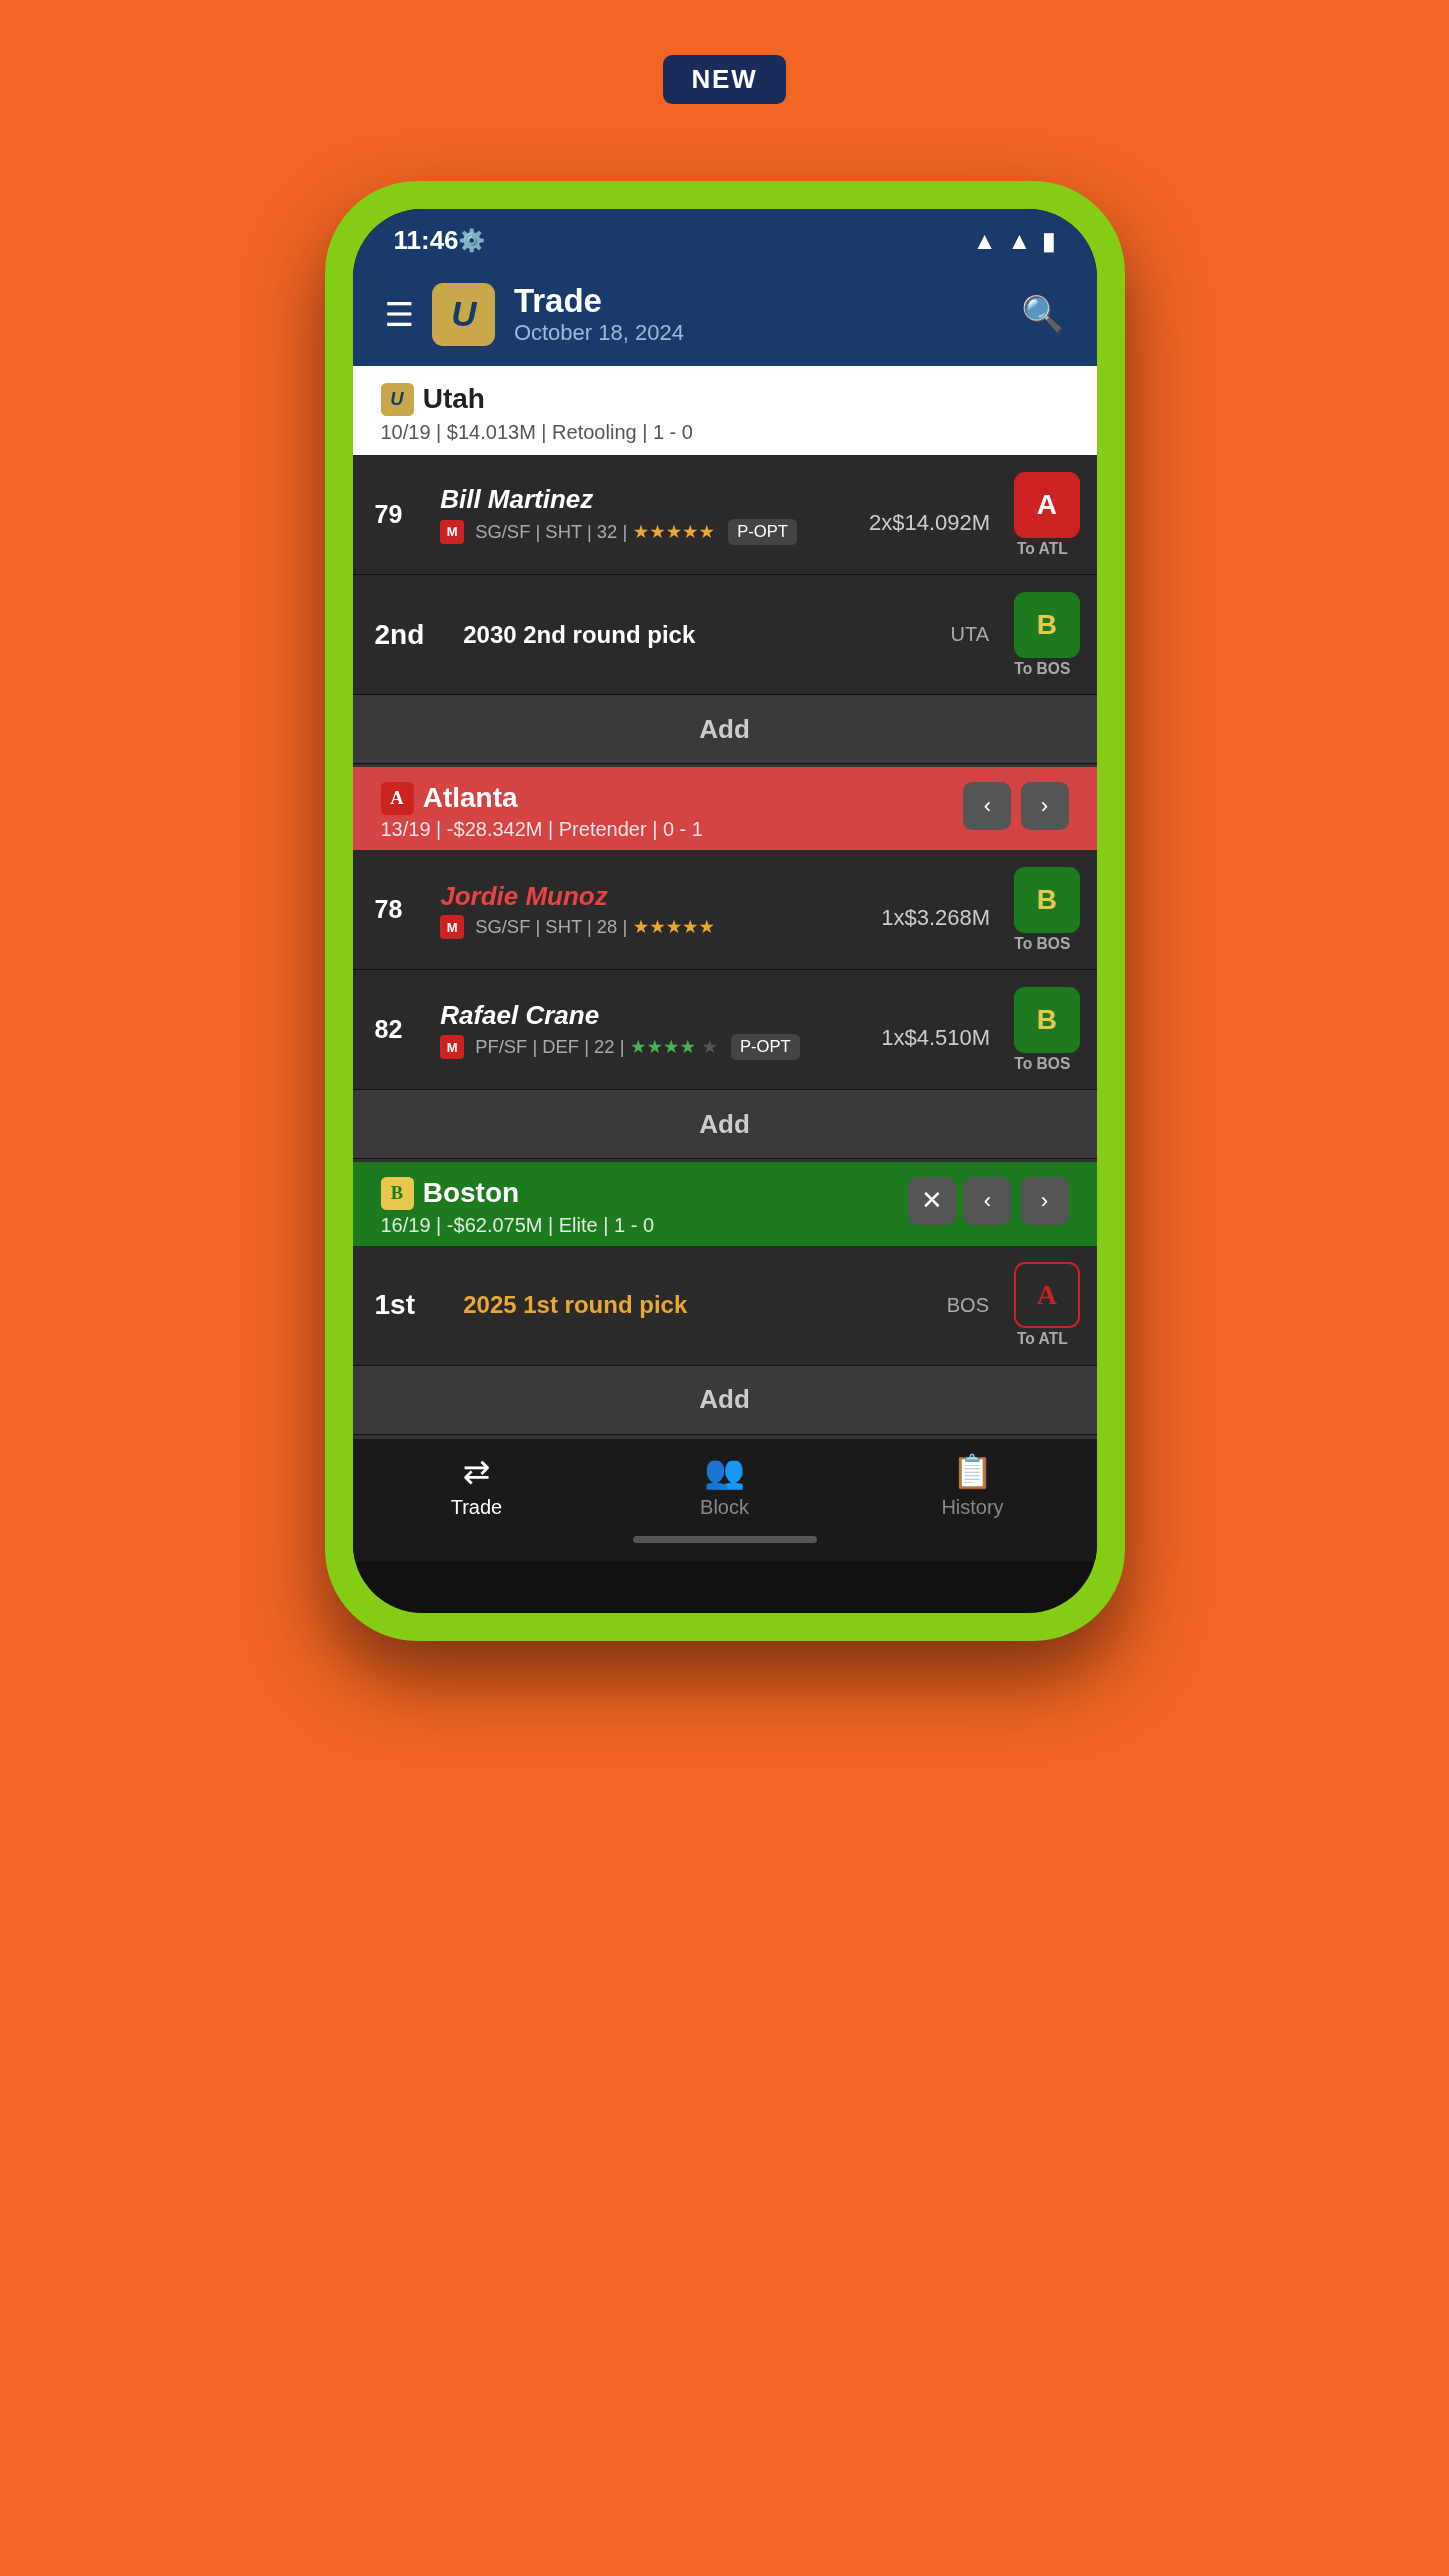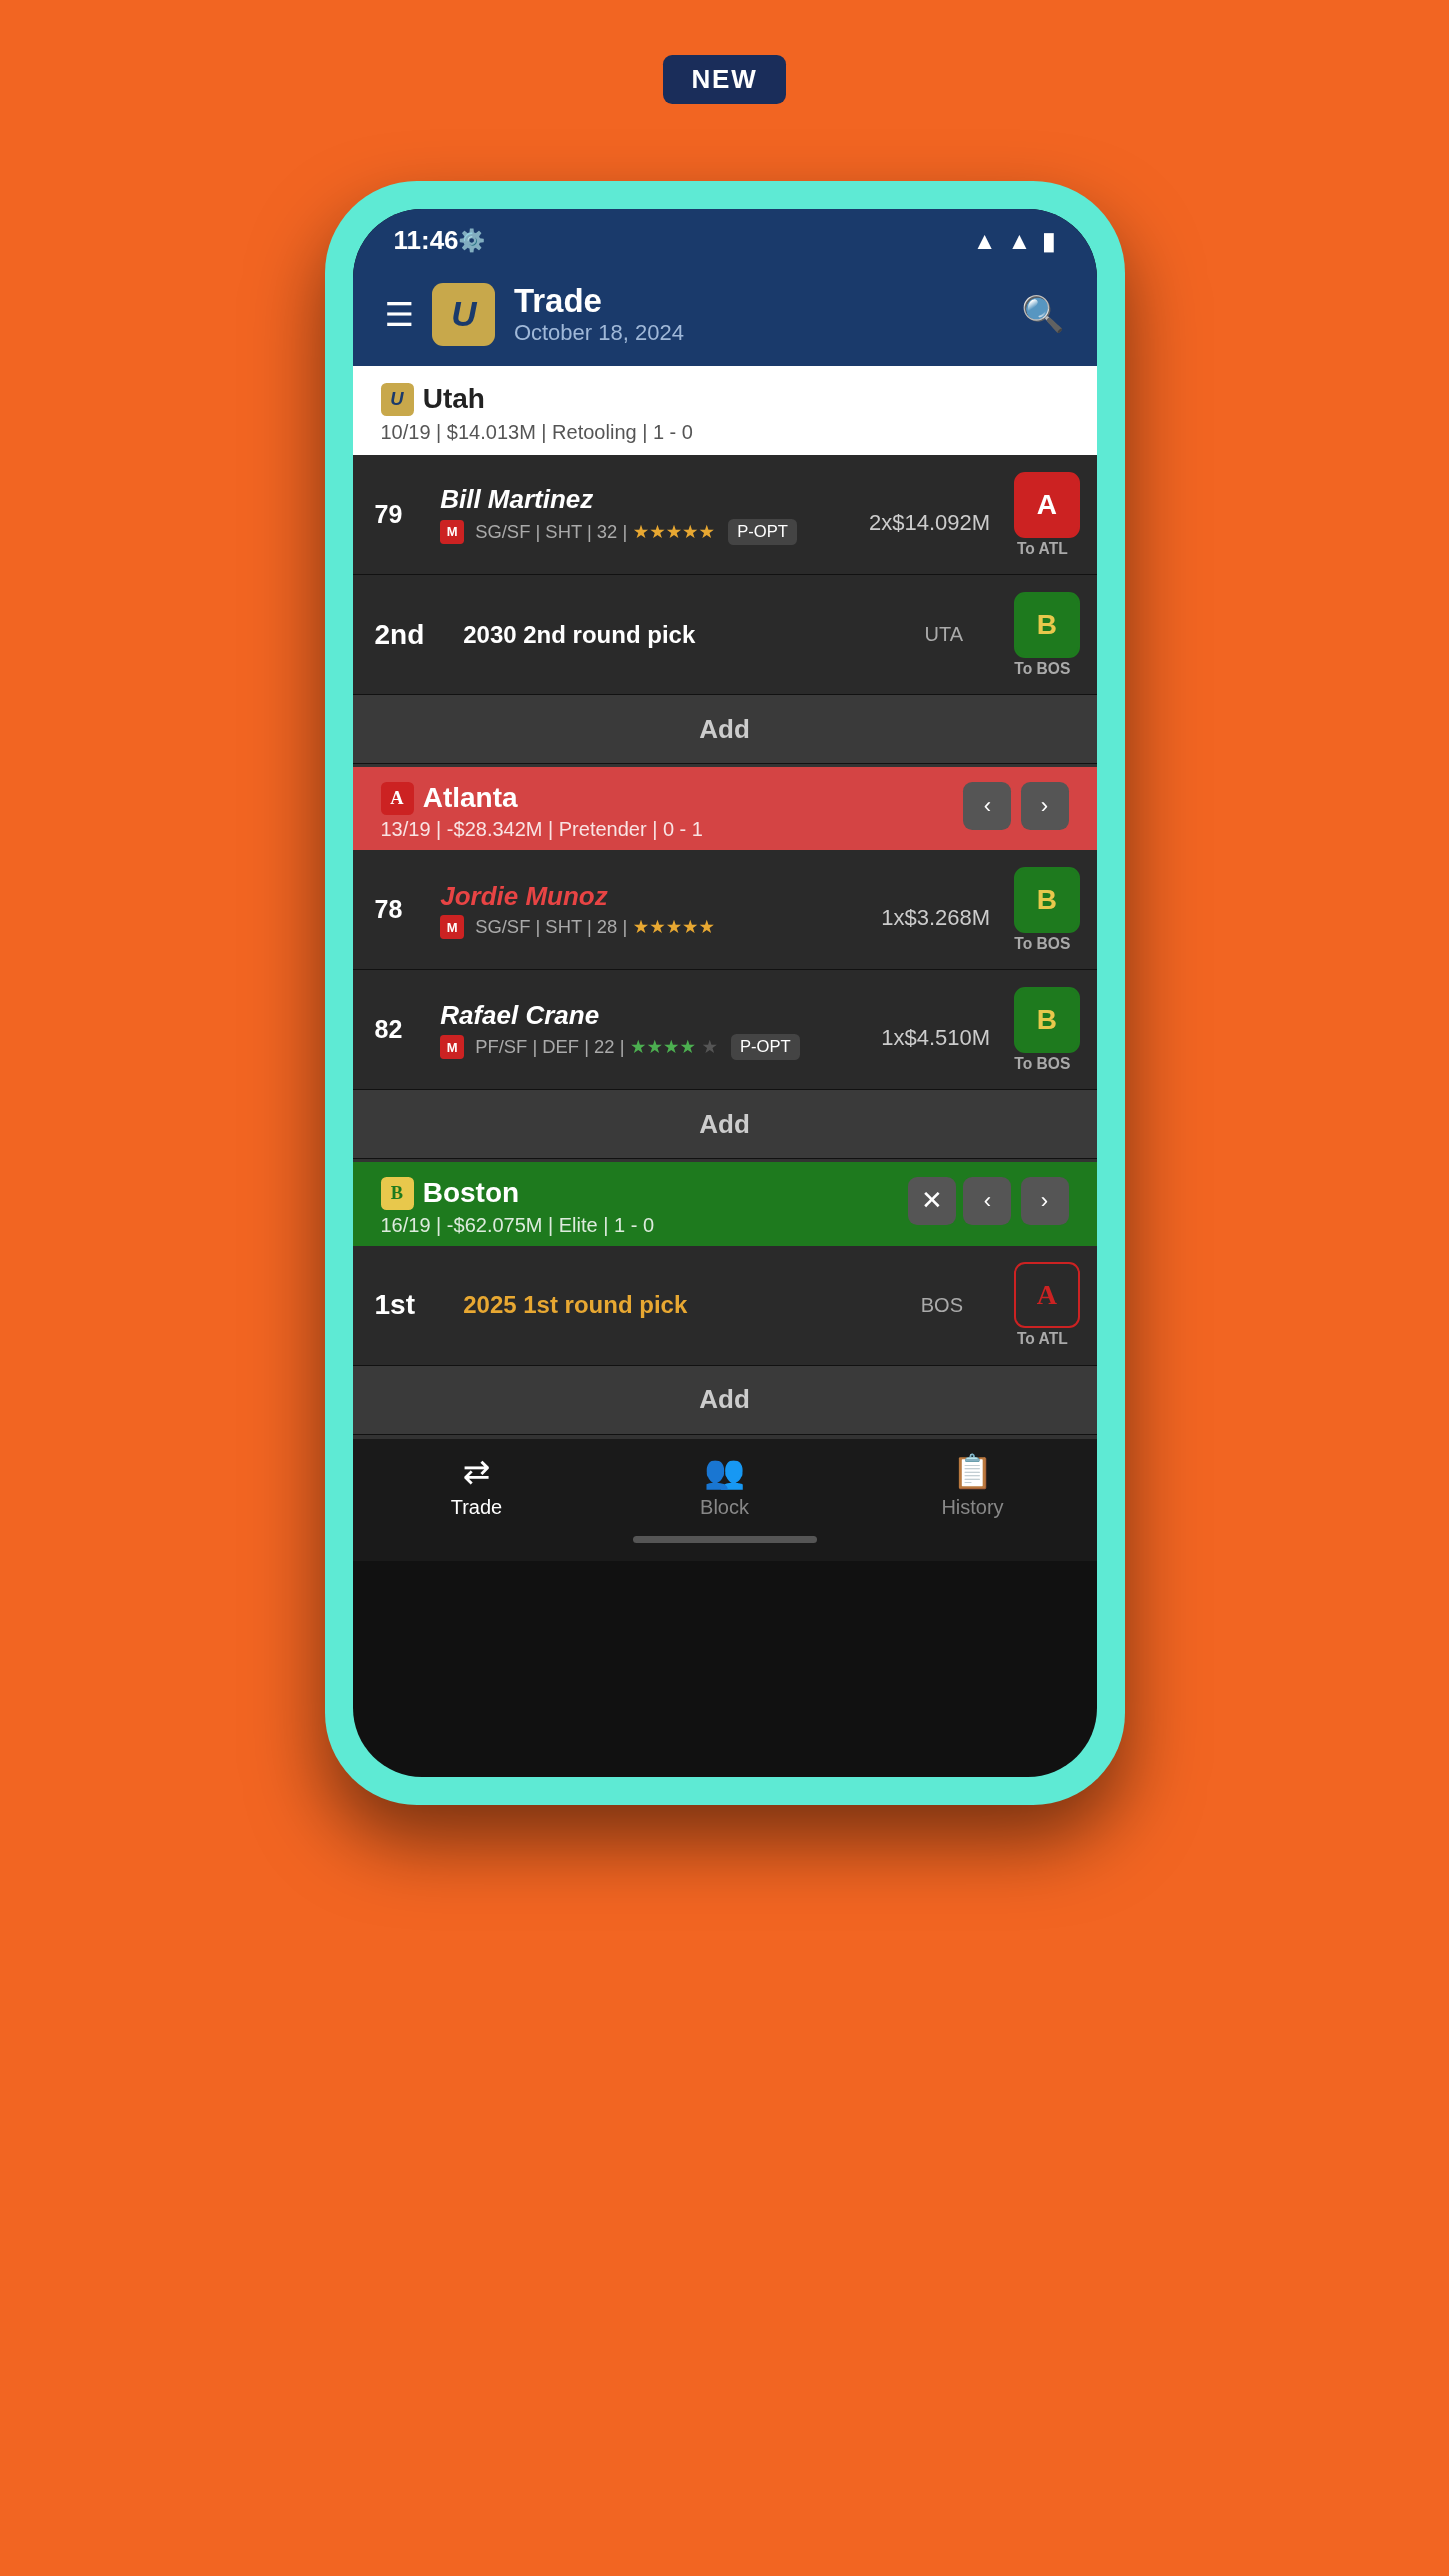--- a/index.html
+++ b/index.html
@@ -34,22 +34,22 @@
     .headline {
       font-size: 101px;
       font-weight: 900;
       color: #5a2800;
       line-height: 1.1;
     }
 
     
     .phone-frame {
       width: 800px;
-      height: 1624px;
-      background: #5eead4;
+      height: 1460px;
+      background: #84cc16;
       border-radius: 92px;
       padding: 28px;
       box-shadow: 0 37px 74px rgba(0,0,0,0.5);
       position: relative;
       margin-top: 18.4px;
     }
     .phone-screen {
       width: 100%;
       height: 100%;
       background: #111;
@@ -171,21 +171,21 @@
       background: #2a2a2a;
       padding: 16.6px 16.6px 16.6px 22px;
       display: flex;
       align-items: center;
       gap: 14.7px;
       border-bottom: 1.8px solid #111;
     }
     .pick-round { font-size: 28px; font-weight: 900; color: white; min-width: 74px; }
     .pick-info { flex: 1; font-size: 24px; color: white; font-weight: 600; }
     .pick-info.gold-text { color: #e8a832; }
-    .pick-team-badge { font-size: 20px; color: #aaa; margin-right: 27px; }
+    .pick-team-badge { font-size: 20px; color: #aaa; margin-right: 1px; }
 
     
     .add-button {
       background: #3a3a3a;
       color: #ccc;
       text-align: center;
       padding: 18.4px;
       font-size: 26px;
       font-weight: 600;
       cursor: pointer;

